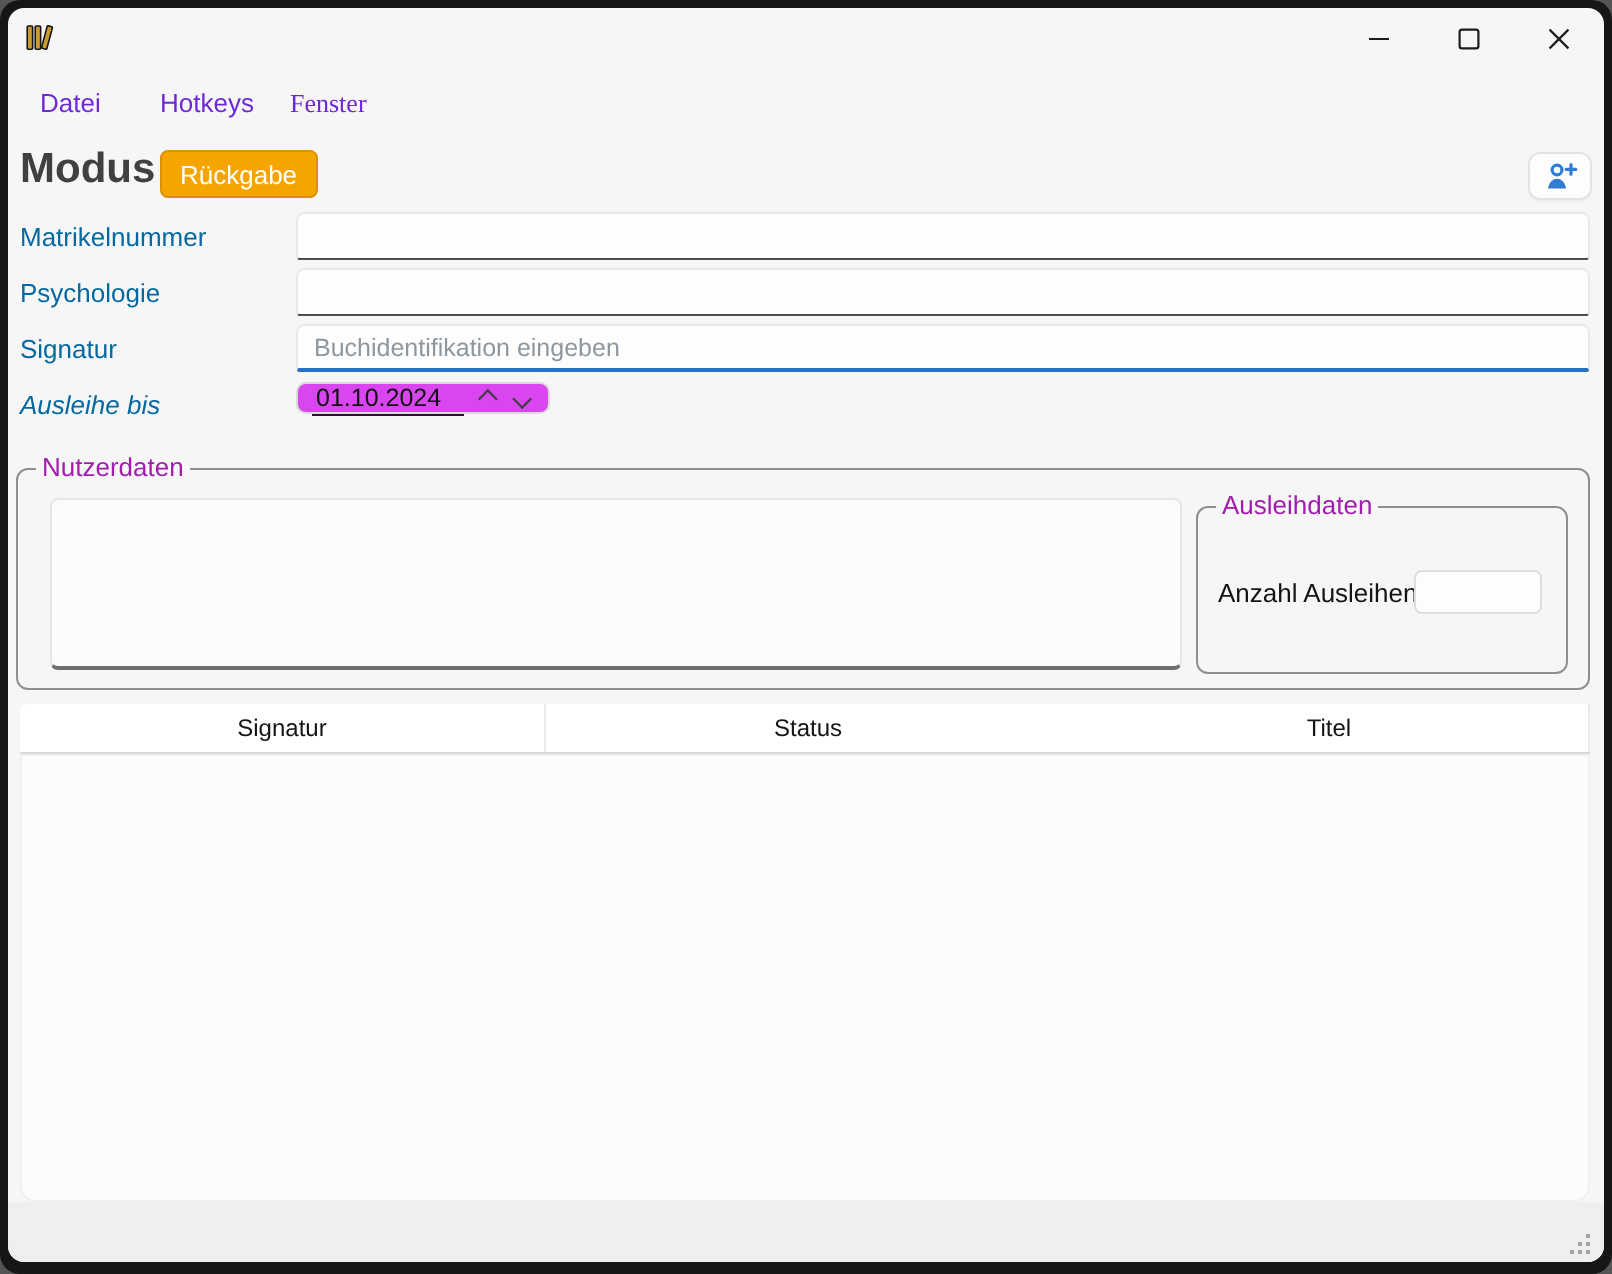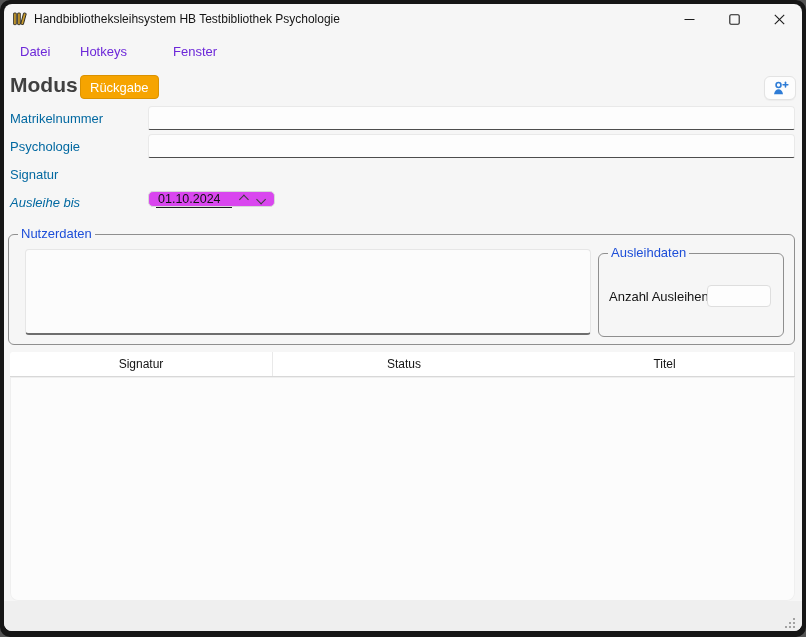--- a/index.html
+++ b/index.html
@@ -38,21 +38,21 @@
            background:#d946ef;border:1px solid #d9d9d9;border-radius:5px;display:flex;align-items:center;}
   .dateval{margin-left:7px;font-size:12.5px;color:#111;border-bottom:1.5px solid #1c1c1c;
            padding:2px 2px 1px 2px;min-width:72px;}
   .spin{width:20px;height:20px;border:none;background:transparent;display:flex;align-items:center;justify-content:center;cursor:pointer;padding:0;}
   .chev{display:inline-block;width:6px;height:6px;border-left:1.4px solid #3c3c3c;border-bottom:1.4px solid #3c3c3c;}
   .chev.up{transform:rotate(135deg) translate(-1px,-1px);}
   .chev.down{transform:rotate(-45deg) translate(-1px,-1px);}
 
   
   .groupbox{position:absolute;border:1px solid #8f8f8f;border-radius:6px;box-sizing:border-box;}
-  .gb-label{position:absolute;top:-9px;left:9px;background:#f6f6f6;padding:0 3px;font-size:13px;color:#1d4ed8;line-height:16px;}
+  .gb-label{position:absolute;top:-9px;left:9px;background:#f6f6f6;padding:0 3px;font-size:13px;color:#a21caf;line-height:16px;}
   .userarea{position:absolute;left:16px;top:14px;width:566px;height:86px;box-sizing:border-box;resize:none;
             background:#fcfcfc;border:1px solid #e6e6e6;border-bottom:2px solid #6e6e6e;border-radius:4px;
             font-family:"Liberation Sans",sans-serif;font-size:12px;color:#222;padding:6px;outline:none;}
   .anz-label{position:absolute;left:10px;top:35px;font-size:13px;color:#141414;}
   .anz-input{position:absolute;left:108px;top:31px;width:64px;height:22px;box-sizing:border-box;
              background:#fdfdfd;border:1px solid #dedede;border-radius:4px;outline:none;
              font-family:"Liberation Sans",sans-serif;font-size:12px;padding:0 6px;color:#222;}
 
   
   .thead{position:absolute;left:6px;top:348px;width:785px;height:25px;background:#ffffff;display:flex;
@@ -77,21 +77,20 @@
     <div class="titlebar">
       <span class="app-icon">
         <svg viewBox="0 0 20 20" width="16" height="16">
           <rect x="2" y="2.5" width="3.4" height="14.5" rx="0.6" fill="var(--icon-gold)" stroke="#161616" stroke-width="1"></rect>
           <rect x="7" y="2.5" width="3.4" height="14.5" rx="0.6" fill="var(--icon-gold)" stroke="#161616" stroke-width="1"></rect>
           <g transform="rotate(15 14.5 10)">
             <rect x="12.6" y="2.5" width="3.4" height="14.5" rx="0.6" fill="var(--icon-gold)" stroke="#161616" stroke-width="1"></rect>
           </g>
         </svg>
       </span>
-      <span class="win-title">Handbibliotheksleihsystem HB Testbibliothek Psychologie</span>
       <div class="win-controls">
         <button class="wc">
           <svg width="11" height="11">
               <line x1="0.5" y1="5.5" x2="10.5" y2="5.5" stroke="#1c1c1c" stroke-width="1.1"></line>
             </svg>
         </button>
         <button class="wc">
           <svg width="11" height="11">
               <rect x="0.8" y="0.8" width="9.4" height="9.4" rx="1.2" fill="none" stroke="#1c1c1c" stroke-width="1.1"></rect>
             </svg>
@@ -100,21 +99,21 @@
           <svg width="11" height="11">
             <line x1="0.8" y1="0.8" x2="10.2" y2="10.2" stroke="#1c1c1c" stroke-width="1.1"></line>
             <line x1="10.2" y1="0.8" x2="0.8" y2="10.2" stroke="#1c1c1c" stroke-width="1.1"></line>
           </svg>
         </button>
       </div>
     </div>
 
     <span class="menu-item" style="left:12px;">Datei</span>
     <span class="menu-item" style="left:72px;">Hotkeys</span>
-    <span class="menu-item" style="left:165px;">Fenster</span>
+    <span class="menu-item" style="left:137px;font-family:Liberation Serif, serif;">Fenster</span>
 
     <span class="mode-heading">Modus</span>
     <span class="mode-badge">Rückgabe</span>
     <button class="adduser">
       <span style="display:flex;">
         <svg viewBox="0 0 24 24" width="19" height="19">
           <circle cx="9.5" cy="7.6" r="3.1" fill="none" stroke="var(--icon-blue)" stroke-width="2"></circle>
           <path d="M3.8 19.2c.7-4 3.1-6.1 5.7-6.1s5 2.1 5.7 6.1z" fill="var(--icon-blue)"></path>
           <line x1="18.3" y1="4.2" x2="18.3" y2="10.2" stroke="var(--icon-blue)" stroke-width="2" stroke-linecap="round"></line>
           <line x1="15.3" y1="7.2" x2="21.3" y2="7.2" stroke="var(--icon-blue)" stroke-width="2" stroke-linecap="round"></line>
@@ -122,20 +121,21 @@
       </span>
     </button>
 
     <label class="flabel" style="top:107px;">Matrikelnummer</label>
     <input class="tb abs" style="top: 102px;" value="">
 
     <label class="flabel" style="top:135px;">Psychologie</label>
     <input class="tb abs" style="top: 130px;" value="">
 
     <label class="flabel" style="top:163px;">Signatur</label>
+    <input class="tb abs focused" style="top: 158px;" placeholder="Buchidentifikation eingeben">
 
     <label class="flabel" style="top:191px;font-style:italic;">Ausleihe bis</label>
     <div class="datebox">
       <span class="dateval">01.10.2024</span>
       <button class="spin">
           <span class="chev up"></span>
         </button>
       <button class="spin">
           <span class="chev down"></span>
         </button>

